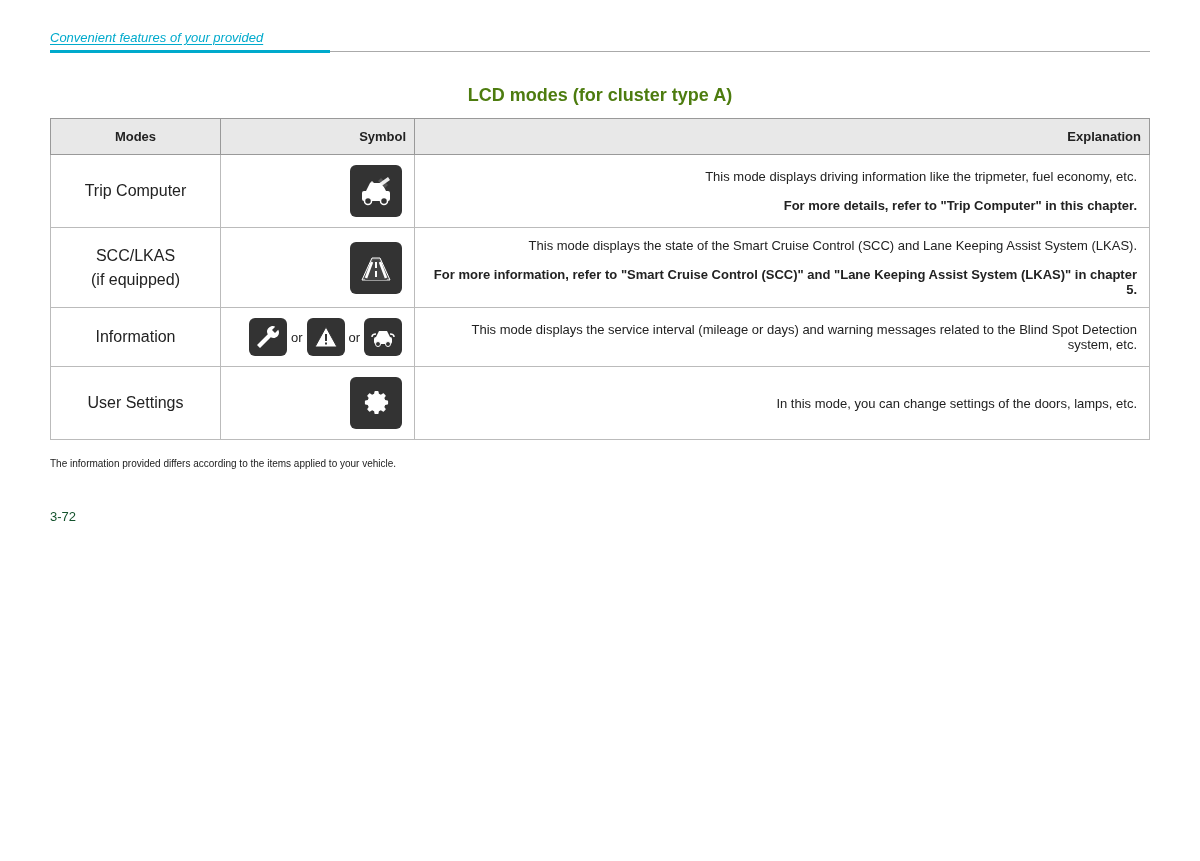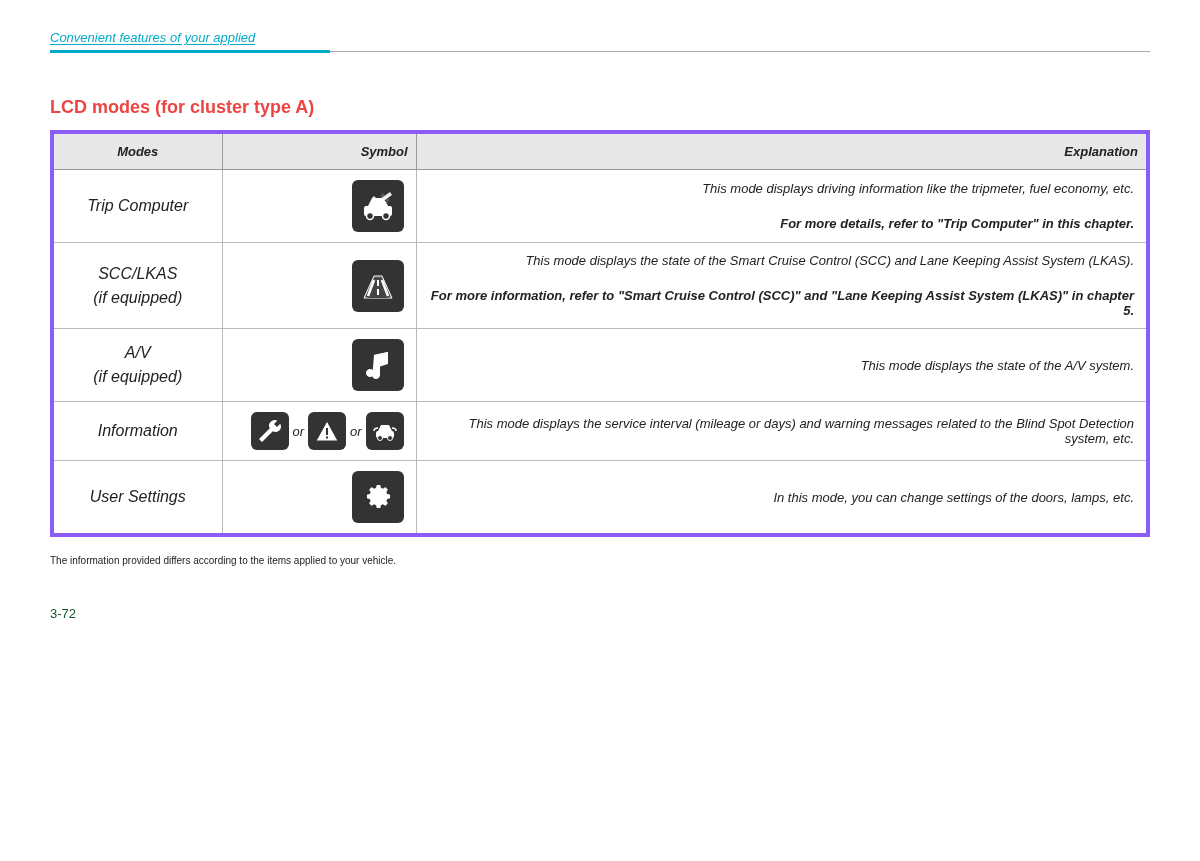--- a/index.html
+++ b/index.html
@@ -39,31 +39,31 @@
       background: #00aacc;
     }
 
     .header-line-gray {
       flex: 1;
       height: 1px;
       background: #aaa;
     }
 
     .section-title {
-      color: #ef4444;
+      color: #4d7c0f;
       font-size: 18px;
       font-weight: bold;
-      margin: 44px 0 12px 0;
+      margin: 32px 0 12px 0;
+      text-align: center;
     }
 
     table {
       width: 100%;
       border-collapse: collapse;
-      border: 4px solid #8b5cf6;
-      font-style: italic;
+      border: 1px solid #8b5cf6;
     }
 
     thead tr th {
       background: #e8e8e8;
       font-weight: bold;
       font-size: 13px;
       padding: 10px 8px;
       border: 1px solid #999;
       text-align: center;
     }
@@ -125,21 +125,21 @@
       display: flex;
       align-items: center;
       justify-content: center;
       gap: 0;
       padding-left: 16px;
     }
 
     .bold-note {
       font-weight: bold;
       font-size: 13px;
-      margin-top: 20px;
+      margin-top: 14px;
     }
 
     .bottom-note {
       font-weight: normal;
       font-size: 10px;
       margin-top: 18px;
     }
 
     .page-number {
       margin-top: 40px;
@@ -150,21 +150,21 @@
     .mode-label {
       font-size: 16px;
       text-align: left;
       line-height: 1.5;
     }
   </style>
 </head>
 <body>
 
 <div class="header-section">
-  <div class="header-title">Convenient features of your applied</div>
+  <div class="header-title">Convenient features of your provided</div>
   <div class="header-line-container">
     <div class="header-line-blue"></div>
     <div class="header-line-gray"></div>
   </div>
 </div>
 
 <div class="section-title">LCD modes (for cluster type A)</div>
 
 <table>
   <thead>
@@ -220,37 +220,20 @@
             <line x1="28" y1="28" x2="22" y2="12" stroke="white" stroke-width="2.5"></line>
           </svg>
         </div>
       </td>
       <td class="col-explanation">
         <div>This mode displays the state of the Smart Cruise Control (SCC) and Lane Keeping Assist System (LKAS).</div>
         <div class="bold-note">For more information, refer to "Smart Cruise Control (SCC)" and "Lane Keeping Assist System (LKAS)" in chapter 5.</div>
       </td>
     </tr>
 
-    <tr>
-      <td class="col-modes">
-        <span class="mode-label">A/V<br>(if equipped)</span>
-      </td>
-      <td class="col-symbol">
-        <div class="symbol-box">
-          <svg viewBox="0 0 36 36" fill="white">
-
-            <path d="M14 26 C14 28.2 12.2 30 10 30 C7.8 30 6 28.2 6 26 C6 23.8 7.8 22 10 22 C11.1 22 12.1 22.4 12.8 23.1 L14 8 L28 5 L28 17 L20 19.5 L20 28 C20 30.2 18.2 32 16 32 C13.8 32 12 30.2 12 28 Z" fill="white"></path>
-            <path d="M14 8 L28 5 L28 12 L14 15 Z" fill="white"></path>
-          </svg>
-        </div>
-      </td>
-      <td class="col-explanation">
-        <div>This mode displays the state of the A/V system.</div>
-      </td>
-    </tr>
 
     <tr>
       <td class="col-modes">
         <span class="mode-label">Information</span>
       </td>
       <td class="col-symbol">
         <div class="info-symbols">
 
           <div class="symbol-box symbol-small">
             <svg viewBox="0 0 26 26" fill="white">

